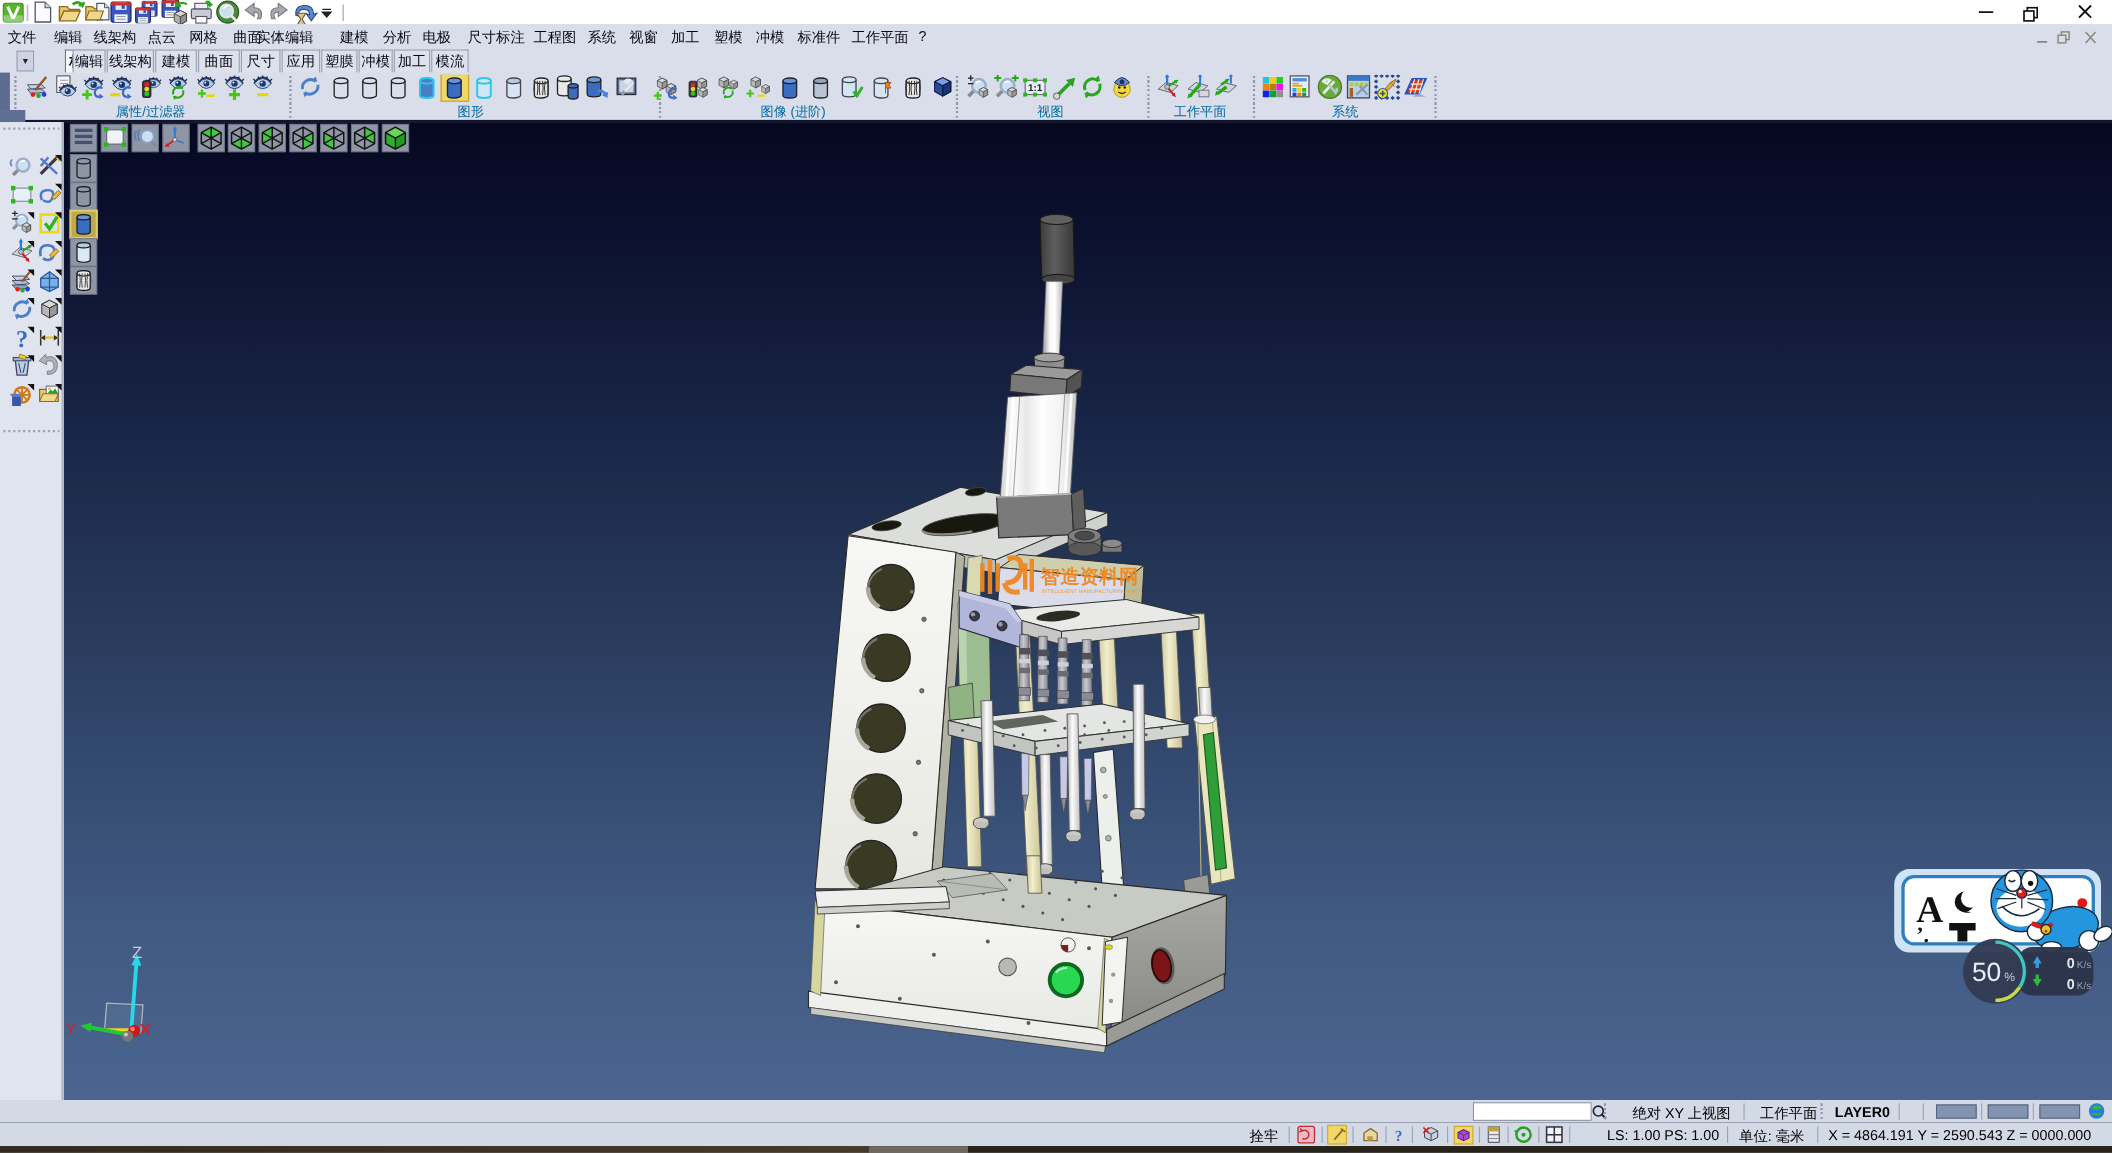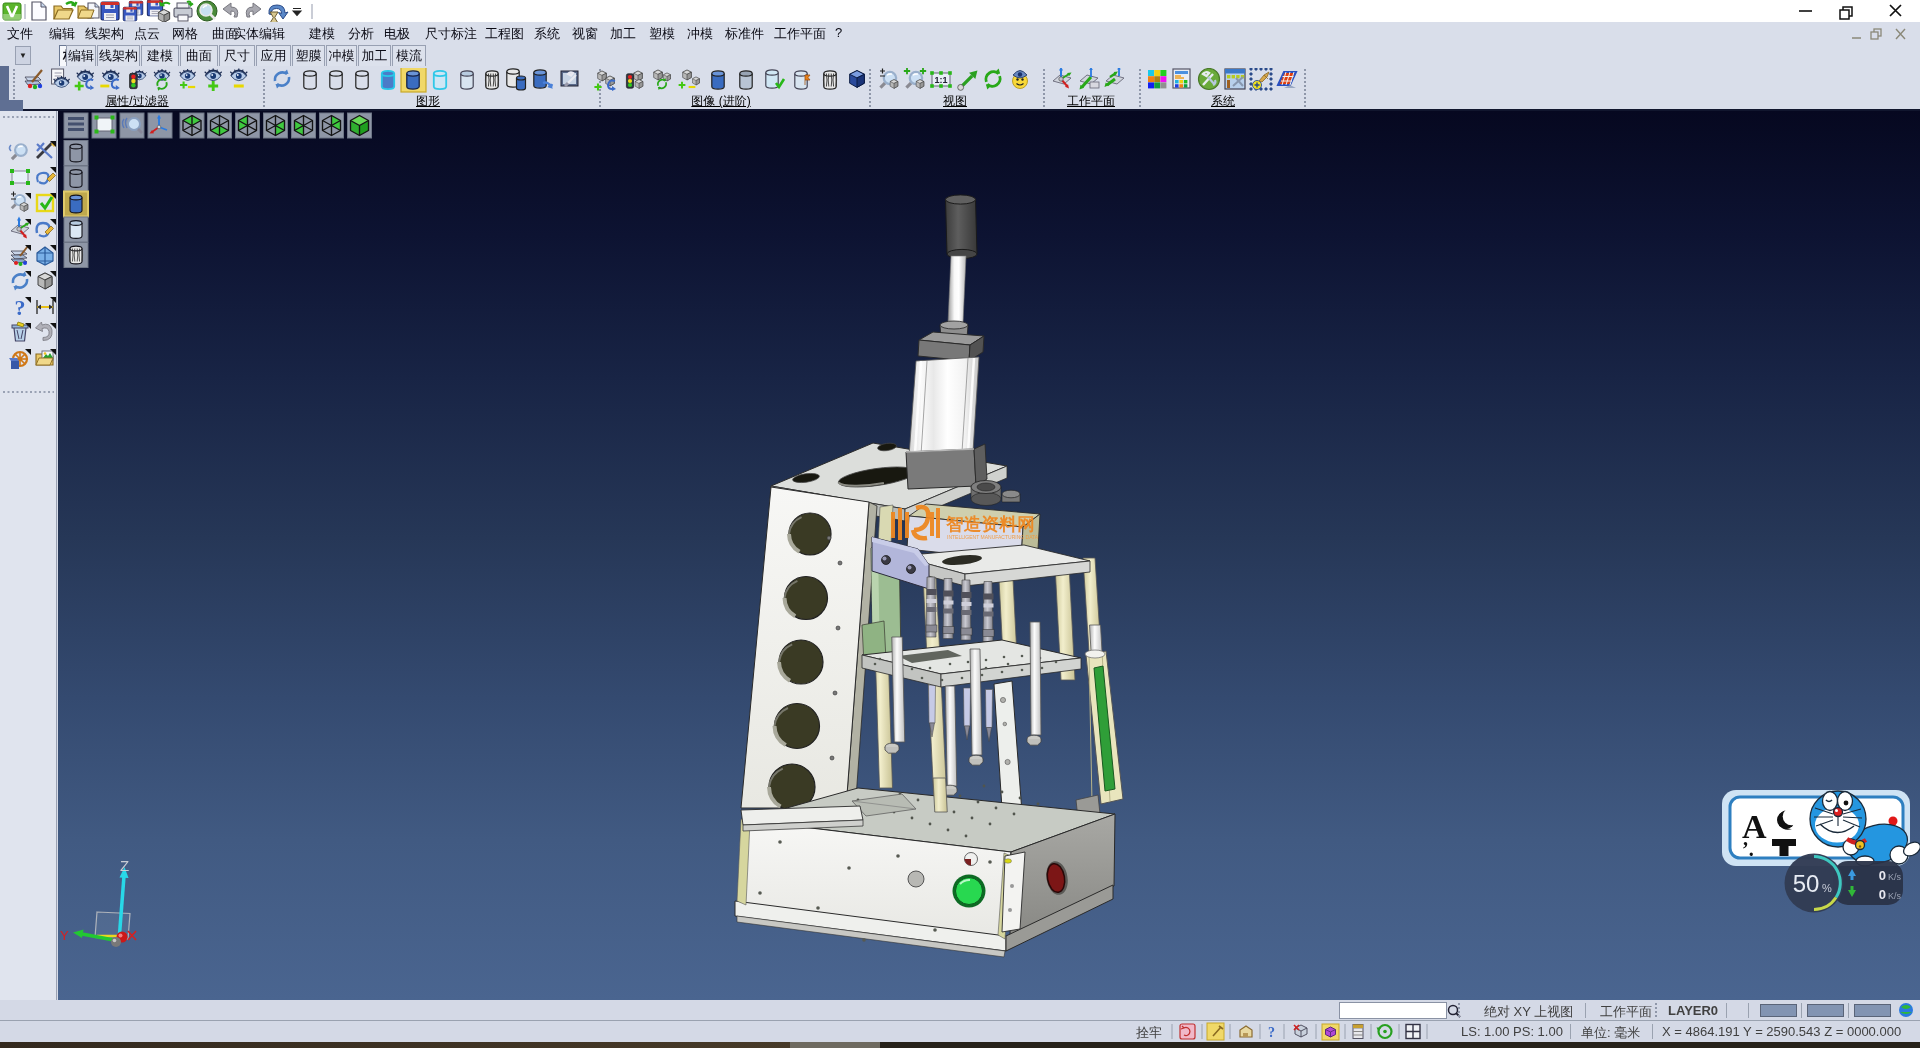--- a/index.html
+++ b/index.html
@@ -9,30 +9,30 @@
 #titlebar { left:0; top:0; width:1920px; height:22px; background:#ffffff; }
 #title-text { left:862px; top:2px; font-size:14.5px; color:#1a1a1a; white-space:nowrap; }
 #menubar { left:0; top:22px; width:1920px; height:22px; background:#d9deea; }
 .mi { position:absolute; top:3px; font-size:13px; color:#0a0a14; }
 #tabrow { left:0; top:44px; width:1920px; height:22px; background:#d9deea; }
 .tab { position:absolute; top:1px; height:21px; line-height:20px; font-size:13px; color:#0a0a14;
   border:1px solid #98a0b2; border-bottom:none; background:#dce1ec; text-align:center; }
 .tab.active { background:#f6f8fc; font-weight:bold; border-color:#6a7894;margin-left:28px; }
 #tabdrop { left:15px; top:2px; width:16px; height:19px; border:1px solid #98a0b2; background:#cdd3e2; font-size:8px; color:#222; text-align:center; line-height:18px; }
 #toolbar { left:0; top:66px; width:1920px; height:45px; background:#d9deea; border-bottom:2px solid #11162e; }
-.tlabel { position:absolute; top:27px; font-size:12px; color:#000000; width:200px; text-align:center;text-decoration:underline; }
+.tlabel { position:absolute; top:27px; font-size:12px; color:#0369a1; width:200px; text-align:center; }
 .vsep { position:absolute; top:3px; height:38px; width:2px;
   background-image:repeating-linear-gradient(#8f97a9 0 2px, transparent 2px 4px); }
 #leftpanel { left:0; top:111px; width:57px; height:889px; background:#e0e4ee; border-right:1px solid #9aa1b2; }
 #viewport { left:58px; top:111px; width:1862px; height:889px;
   background:linear-gradient(180deg,#060820 0%, #0d1332 14%, #182445 30%, #263757 48%, #344a70 66%, #415a82 82%, #4a6590 100%); }
 #status1 { left:0; top:1000px; width:1920px; height:21px; background:#d4d9e6; border-bottom:1px solid #9aa2b0; }
 #status2 { left:0; top:1021px; width:1920px; height:21px; background:#d4d9e6; }
 #tasksliver { left:0; top:1042px; width:1920px; height:6px; background:#2a241c; }
-.st { position:absolute; font-size:13px; color:#404040; top:3px; }
+.st { position:absolute; font-size:13px; color:#000000; top:3px; }
 </style>
 </head>
 <body>
 <div class="abs" id="titlebar">
   <svg class="abs" style="left:0;top:0" width="330" height="22">
       <rect x="3" y="3" width="18" height="17" rx="2" fill="#5ab42a" stroke="#3a8a1a"></rect>
 <path d="M7,6 l4.5,10 1,0 4.5,-10" stroke="#ffffff" stroke-width="2.6" fill="none"></path>
 <rect x="3" y="14" width="18" height="6" fill="#ffffff55"></rect>
 <line x1="25" y1="4" x2="25" y2="19" stroke="#b8bcc8" stroke-width="1.5"></line>
 <g transform="translate(39,11)">

